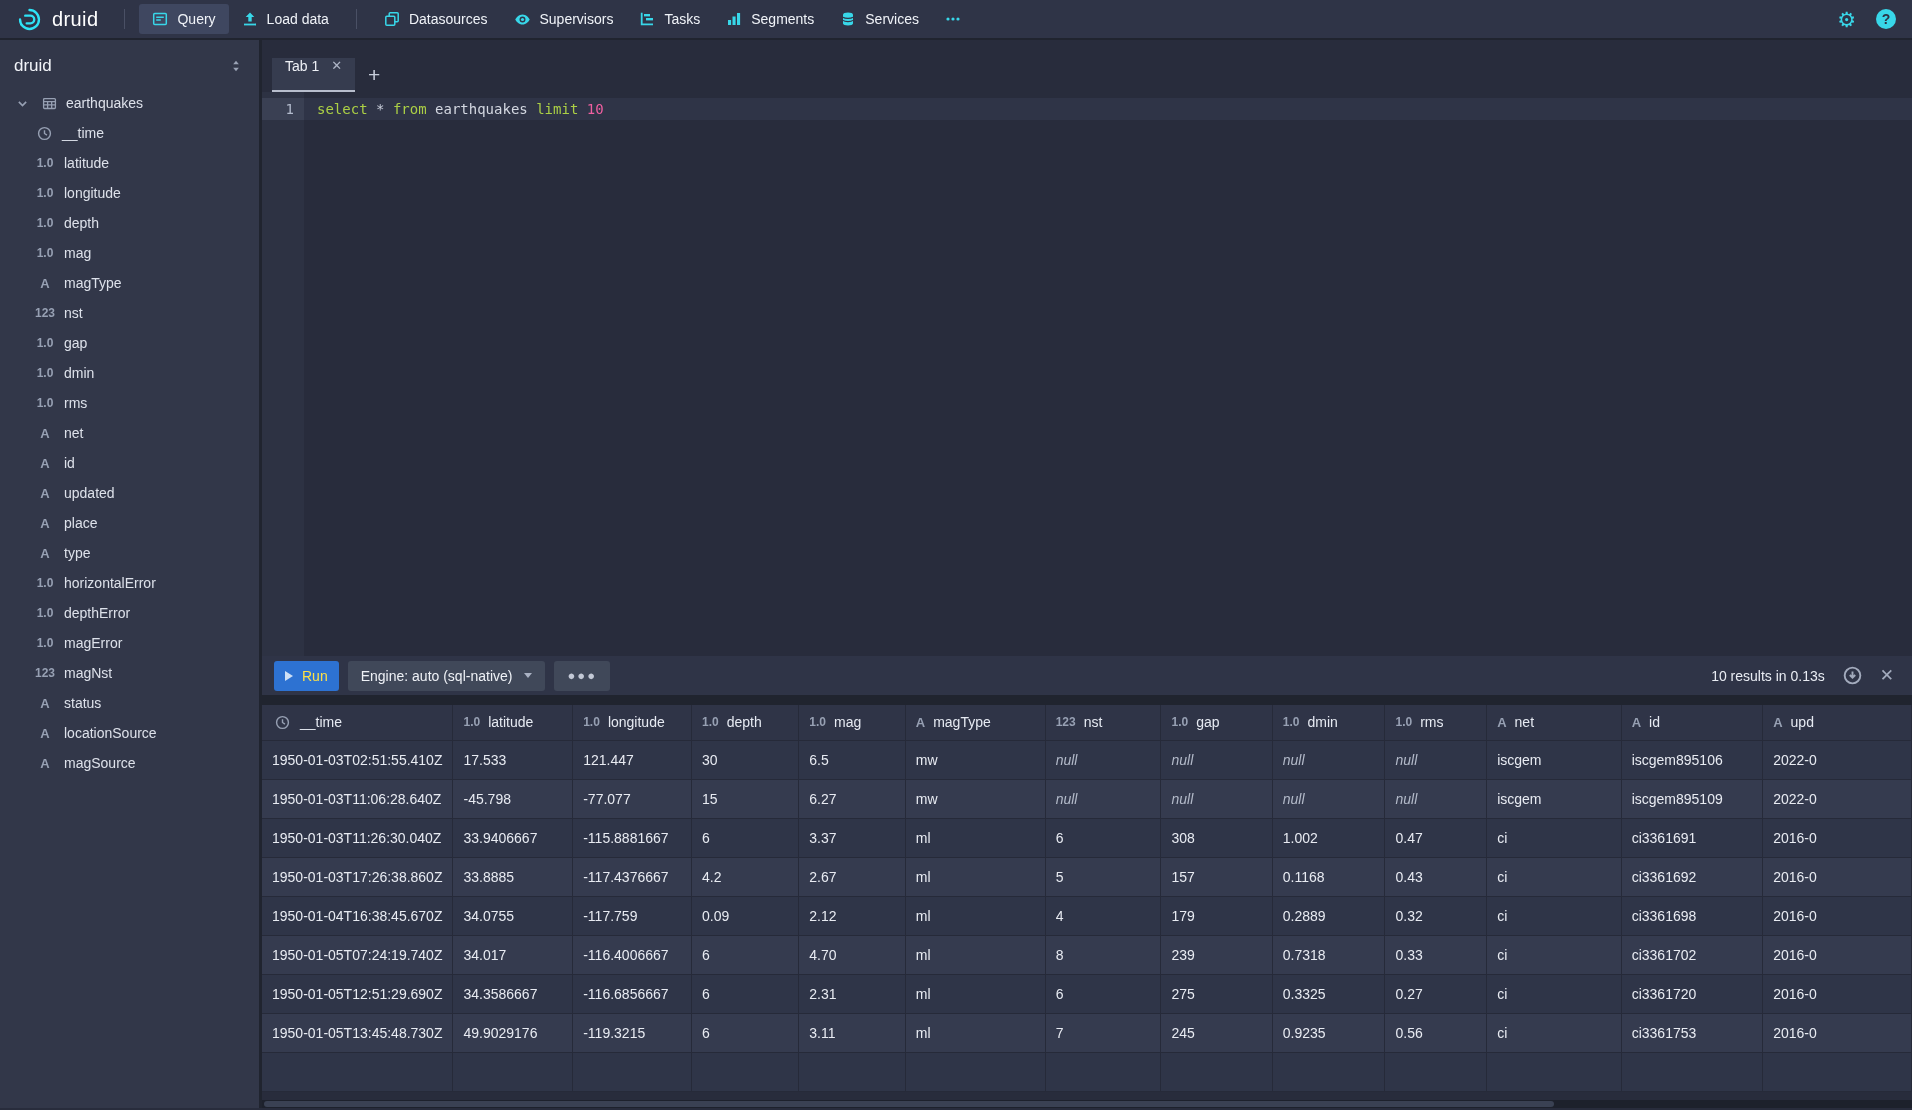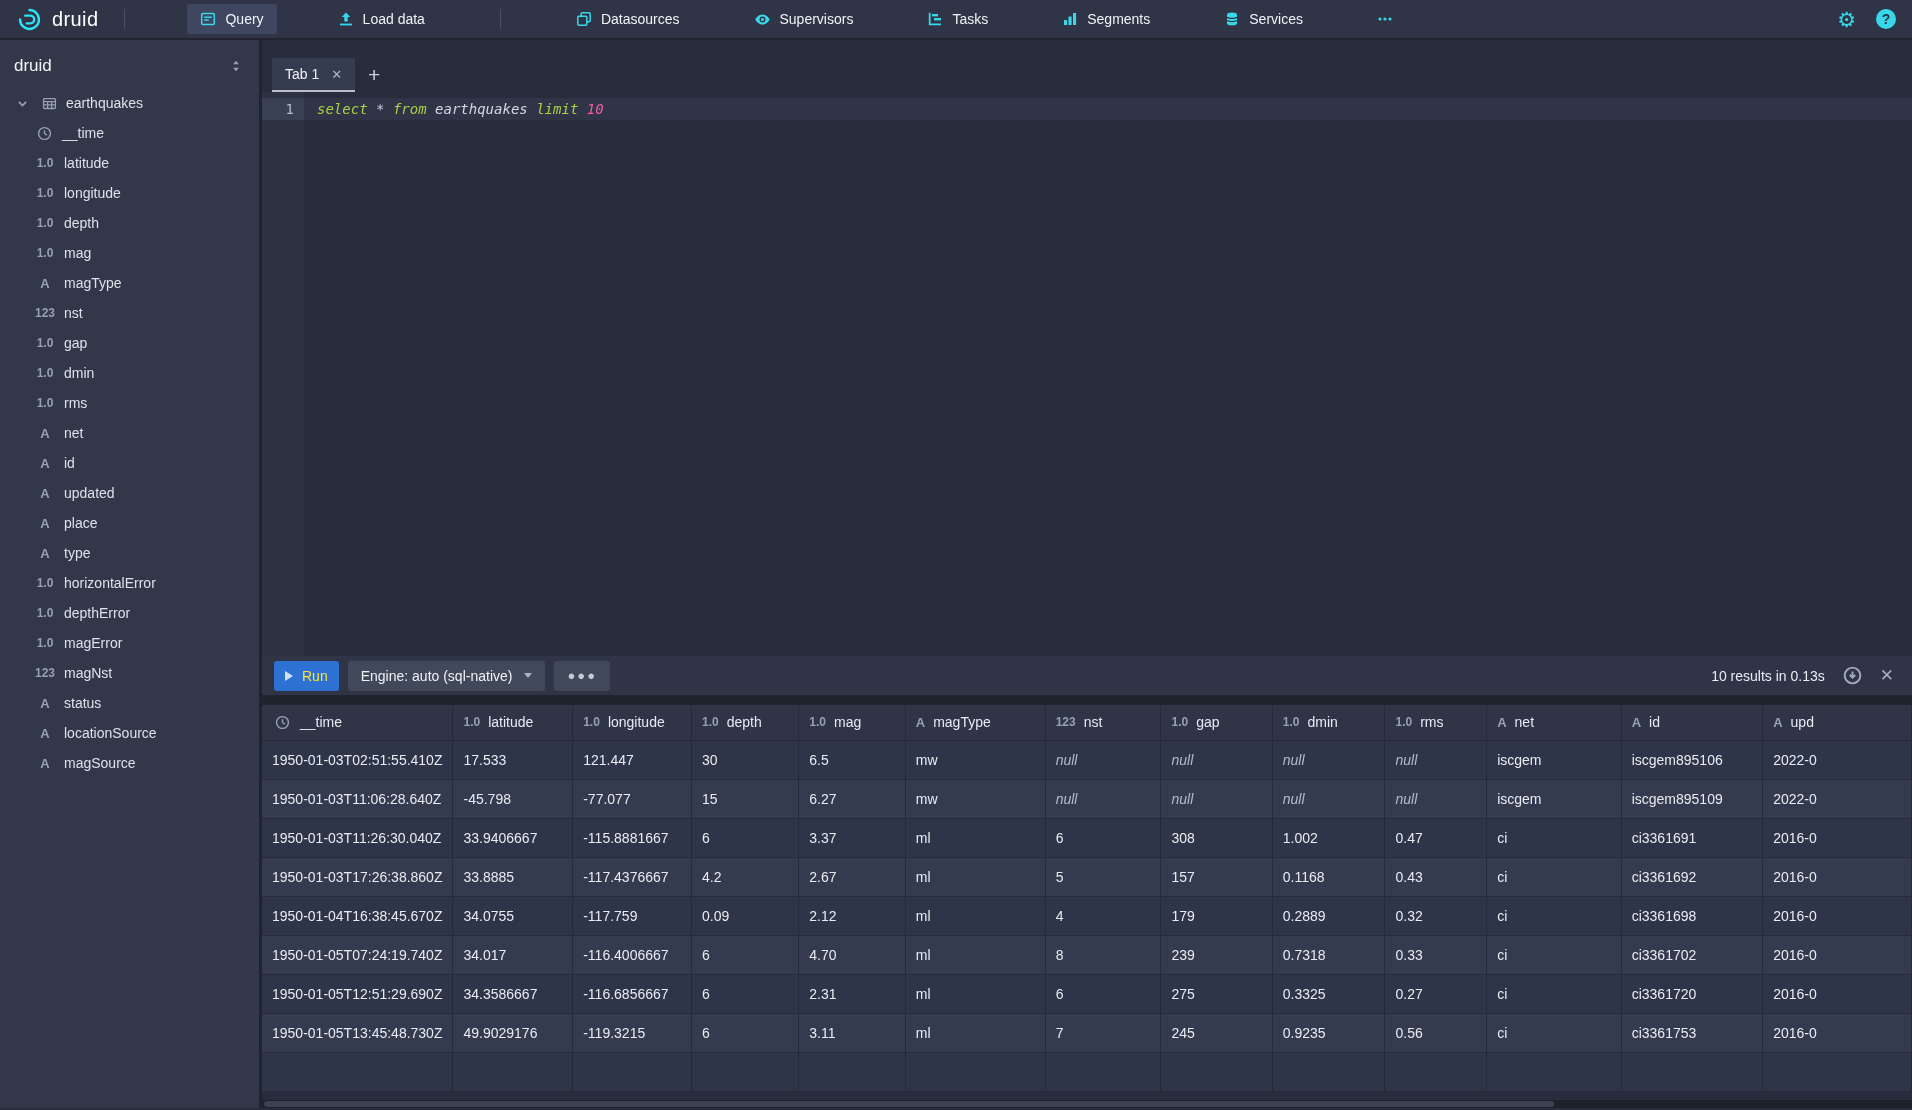--- a/index.html
+++ b/index.html
@@ -47,33 +47,33 @@
   .tree-child { padding-left:34px; gap:8px; }
   .tree-icon { color:#97a0b3; display:flex; align-items:center; justify-content:center; width:20px; flex:none; }
   .badge-type { width:22px; text-align:center; color:#97a0b3; font-weight:bold; font-size:12px; flex:none; }
   .badge-type.str { font-size:13px; }
 
   main { flex:1; min-width:0; display:flex; flex-direction:column; background:#282c3c; }
 
   
   .tabbar { height:52px; flex:none; display:flex; align-items:flex-end; padding-left:10px; }
   .tab {
-    height:34px; display:flex; align-items:center; gap:12px; padding:0 13px;
+    height:34px; display:flex; align-items:flex-start; gap:12px; padding:0 13px;
     background:#363c4f; border-bottom:2px solid #b7bdcc; font-size:14px; color:#eef1f6; cursor:pointer;margin-top:40px;
   }
   .tab-close { color:#aeb5c6; font-size:13px; cursor:pointer; }
   .tab-add { width:38px; height:34px; display:flex; align-items:center; justify-content:center;
     color:#c7cdda; font-size:21px; cursor:pointer; }
 
   
   .editor { height:564px; flex:none; display:flex; background:#282c3c; font-family:"DejaVu Sans Mono", monospace; font-size:14px; }
   .gutter { width:42px; flex:none; background:#2d3243; color:#8089a0; text-align:right; padding-top:6px; }
   .ln { height:22px; line-height:22px; padding-right:10px; }
   .ln.active { background:#3a4053; color:#b2bacc; }
-  .code { flex:1; padding-top:6px; min-width:0; cursor:text;font-style:italic; }
+  .code { flex:1; padding-top:6px; min-width:0; cursor:text; }
   .code-line { height:22px; line-height:22px; padding-left:13px; background:#2f3447; white-space:pre; }
   .tok-keyword { color:#abcf45; }
   .tok-number  { color:#ef5fa0; }
   .tok-plain   { color:#d3d7e1; }
   .tok-operator{ color:#c9cedb; }
 
   
   .runbar { height:39px; flex:none; background:#2f3447; display:flex; align-items:center; gap:9px; padding:0 12px; }
   .btn { border:none; border-radius:3px; height:30px; font-size:14px;
     display:flex; align-items:center; gap:9px; cursor:pointer; font-family:inherit; }
@@ -112,21 +112,21 @@
   <div class="logo">
     <span style="display:flex;">
       <svg width="27" height="27" viewBox="0 0 24 24" fill="none" stroke="#2ee3f6" stroke-width="2.1" stroke-linecap="round">
         <path d="M12 3.6a8.4 8.4 0 1 1-8.4 8.4"></path>
         <path d="M8.2 8.6h4.6a3.4 3.4 0 0 1 0 6.8H9.5"></path>
         <circle cx="4.2" cy="16.6" r="0.6" fill="#2ee3f6" stroke="none"></circle>
       </svg>
     </span>
     <span class="logo-text">druid</span>
   </div>
-  <nav id="nav-items" style="display:flex;align-items:center;gap:48px;">
+  <nav id="nav-items" style="display:flex;align-items:center;">
       <div class="nav-sep"></div>
       <div class="nav-item active">
         <span class="nav-icon">
           <svg width="16" height="16" viewBox="0 0 16 16" fill="none" stroke="currentColor" stroke-width="1.5">
             <rect x="1.7" y="2.5" width="12.6" height="11" rx="1"></rect>
             <path d="M4.2 6.2h7.6M4.2 9h4.6"></path>
           </svg>
         </span>
         <span>Query</span>
       </div>

